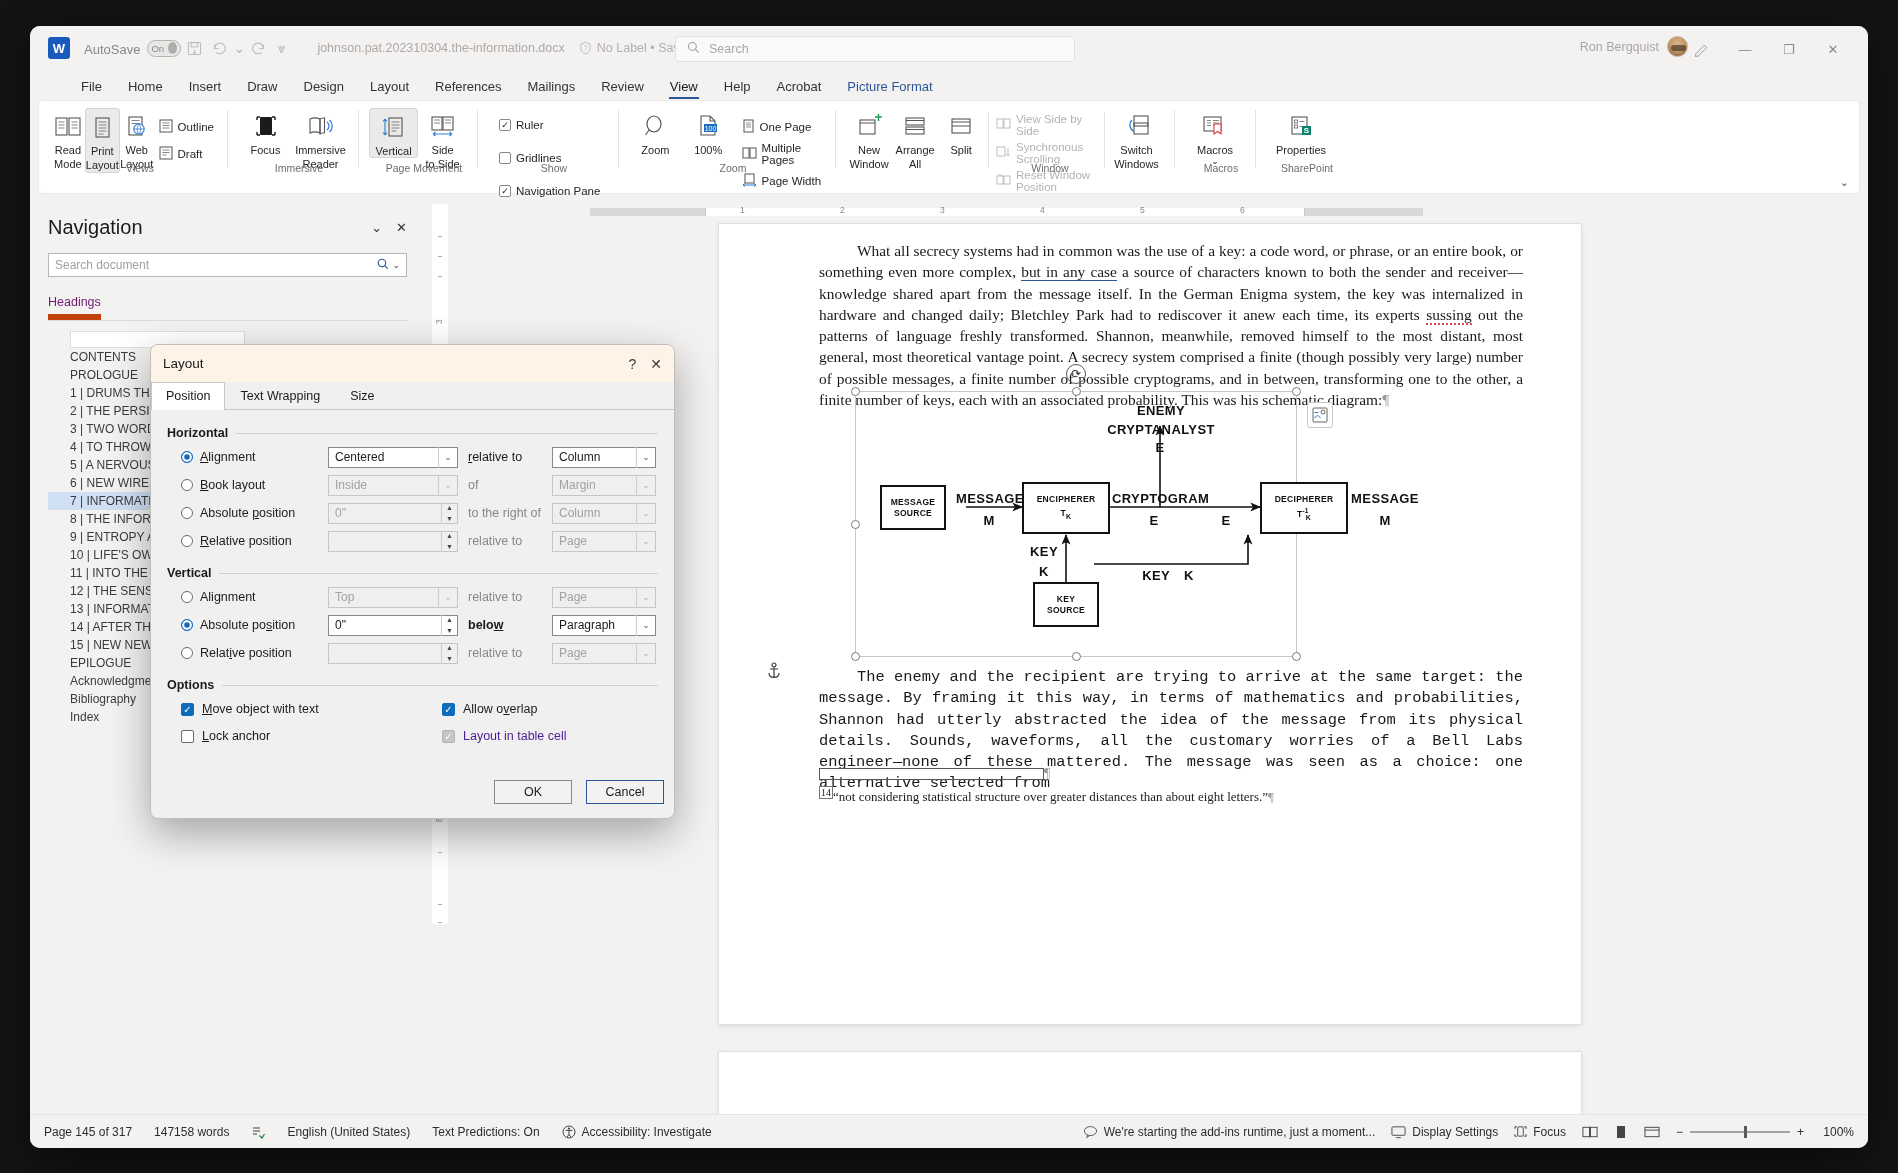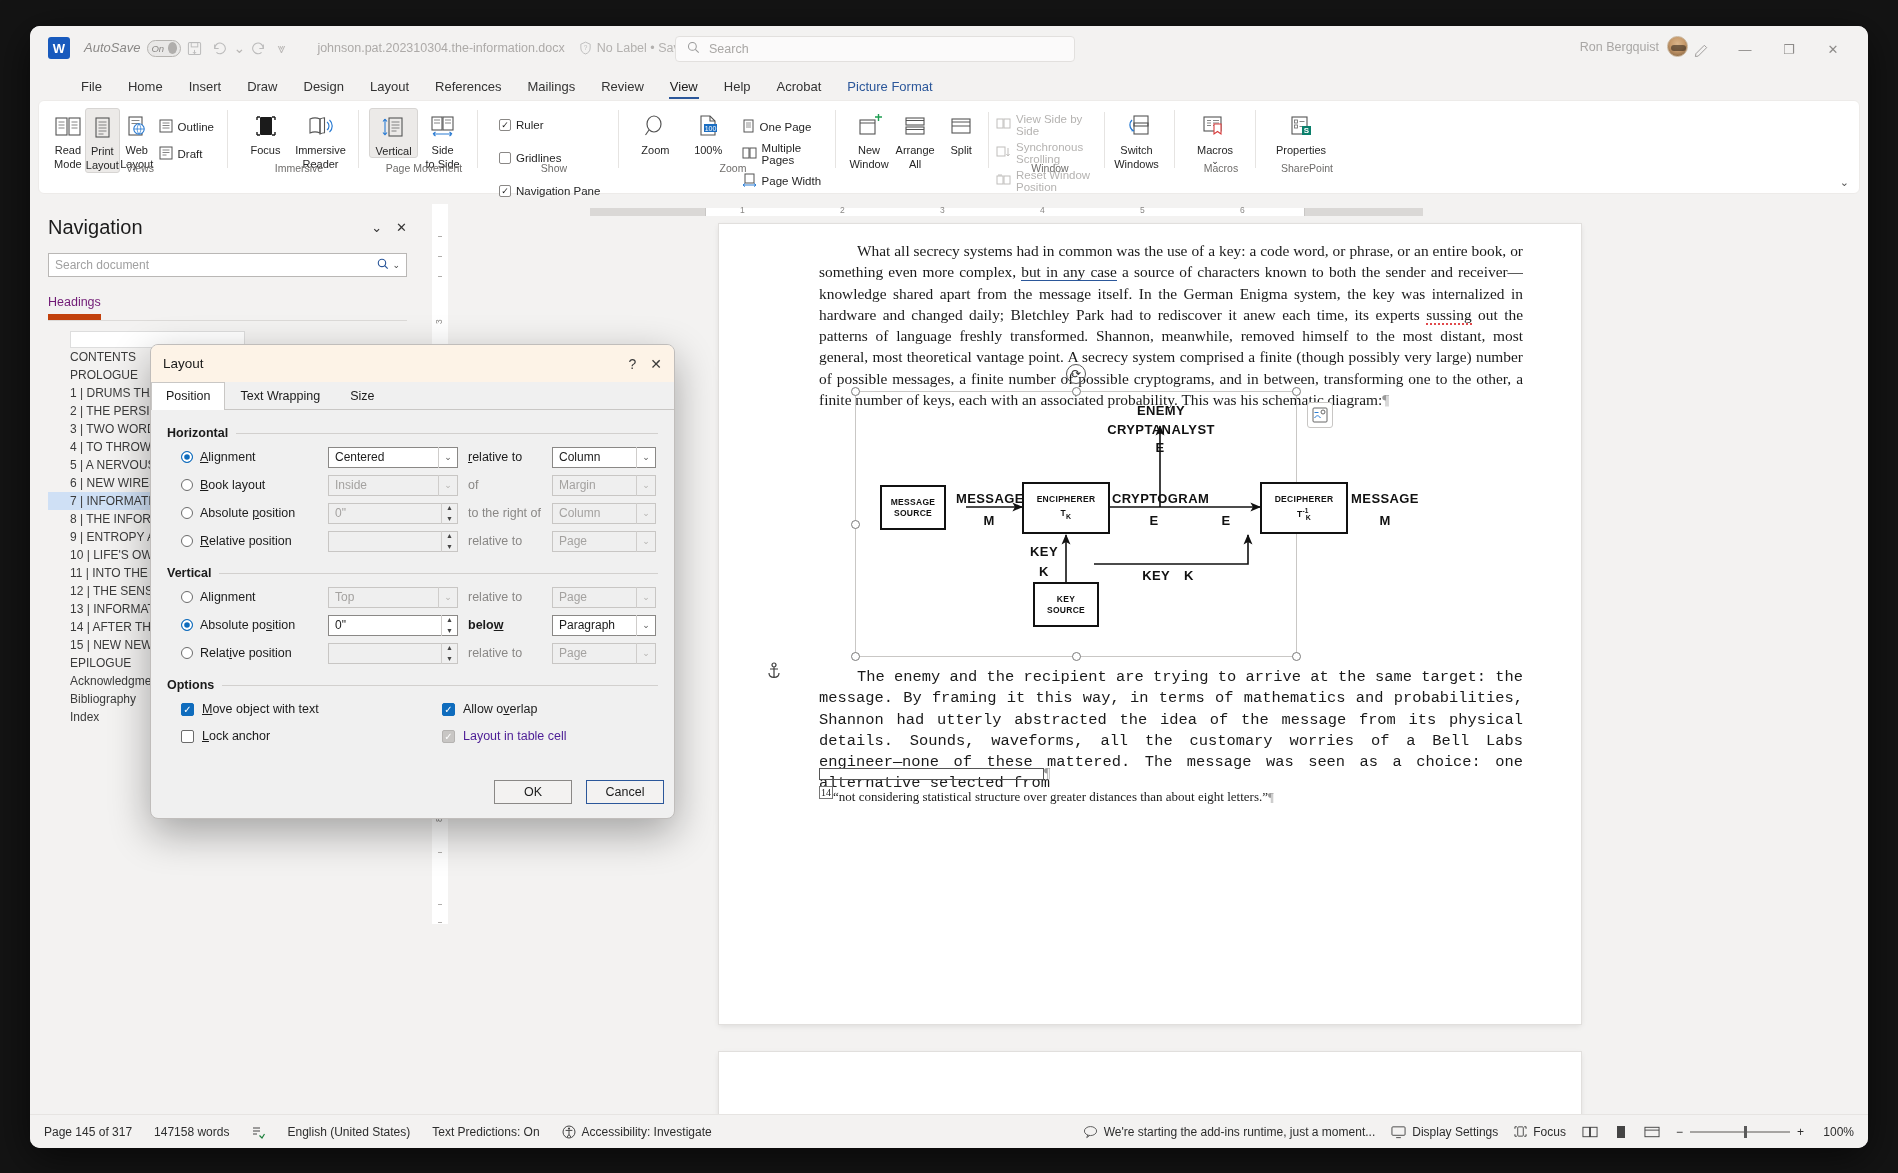--- a/index.html
+++ b/index.html
@@ -14,21 +14,21 @@
   .win {
     position:absolute; left:30px; top:26px; width:1838px; height:1122px;
     background:#f3f2f1; border-radius:10px; overflow:hidden;
     box-shadow:0 10px 40px rgba(0,0,0,.6);
   }
 
   
   .titlebar{ position:relative; height:44px; background:#f3f2f1; display:flex; align-items:center; }
   .wlogo{ width:22px;height:22px;background:#185abd;border-radius:3px;color:#fff;
     font-size:13px;font-weight:bold;display:flex;align-items:center;justify-content:center;margin-left:18px;}
-  .autosave{ display:flex;align-items:flex-start;gap:7px;margin-left:14px;color:#8a8886;font-size:13px;font-style:italic;}
+  .autosave{ display:flex;align-items:flex-end;gap:7px;margin-left:14px;color:#8a8886;font-size:13px;}
   .toggle{ width:34px;height:17px;border-radius:9px;border:1px solid #b5b3b0;background:#e9e8e7;
     display:flex;align-items:center;padding:0 3px;gap:4px;font-size:9.5px;color:#8a8886;}
   .toggle .knob{width:12px;height:12px;border-radius:50%;background:#b0aeac;margin-left:auto;}
   .tb-ico{ width:26px;height:26px;display:flex;align-items:center;justify-content:center;color:#b9b7b5;font-size:14px;}
   .docname{ margin-left:26px;color:#adaaa8;font-size:12.5px;}
   .nolabel{ margin-left:14px;color:#b3b1af;font-size:12.5px;display:flex;align-items:center;gap:5px;}
   .searchbox{ position:absolute; left:645px; top:10px; width:400px;height:26px;border:1px solid #e2e0de;
      border-radius:4px;background:#fbfafa;display:flex;align-items:center;gap:9px;padding:0 11px;}
   .searchbox span.ph{color:#a9a7a5;font-size:12.5px;}
   .userarea{ position:absolute; right:180px; top:10px; display:flex;align-items:center;gap:8px;color:#a9a7a5;font-size:12.5px;}

